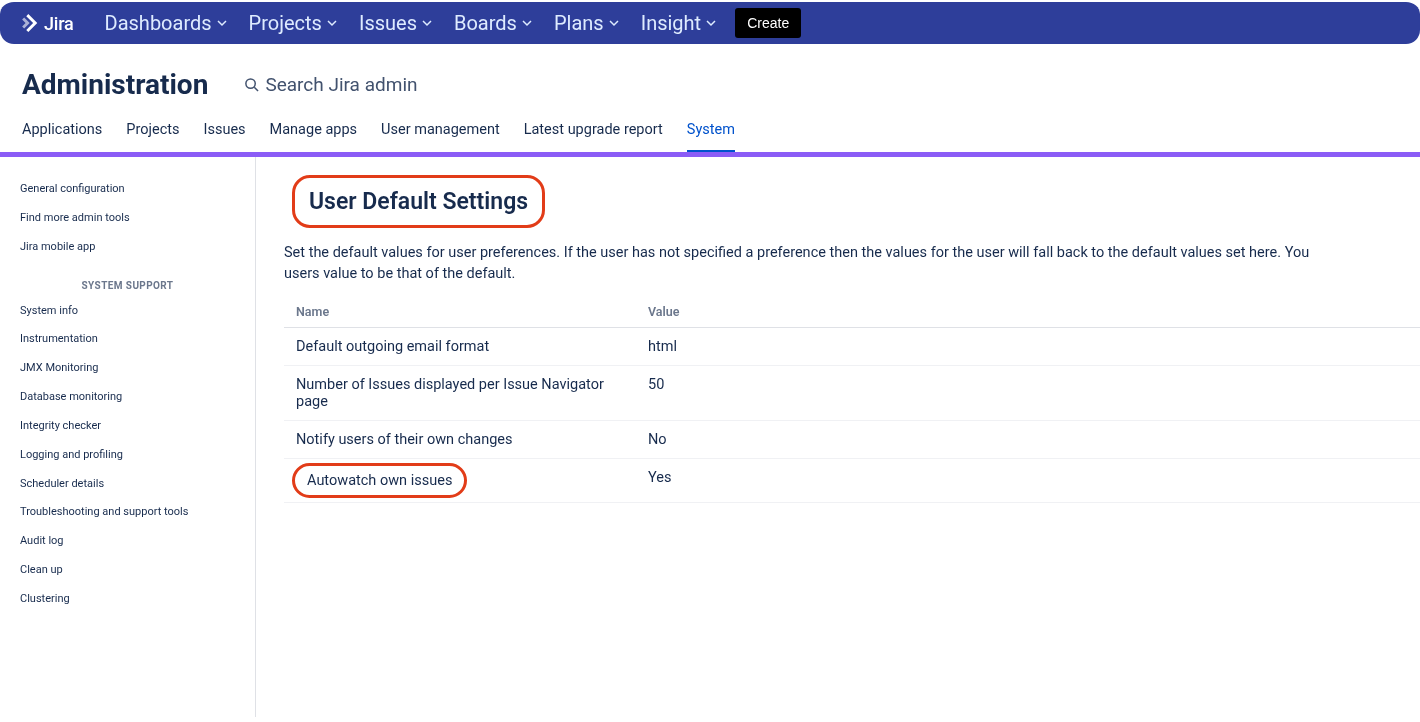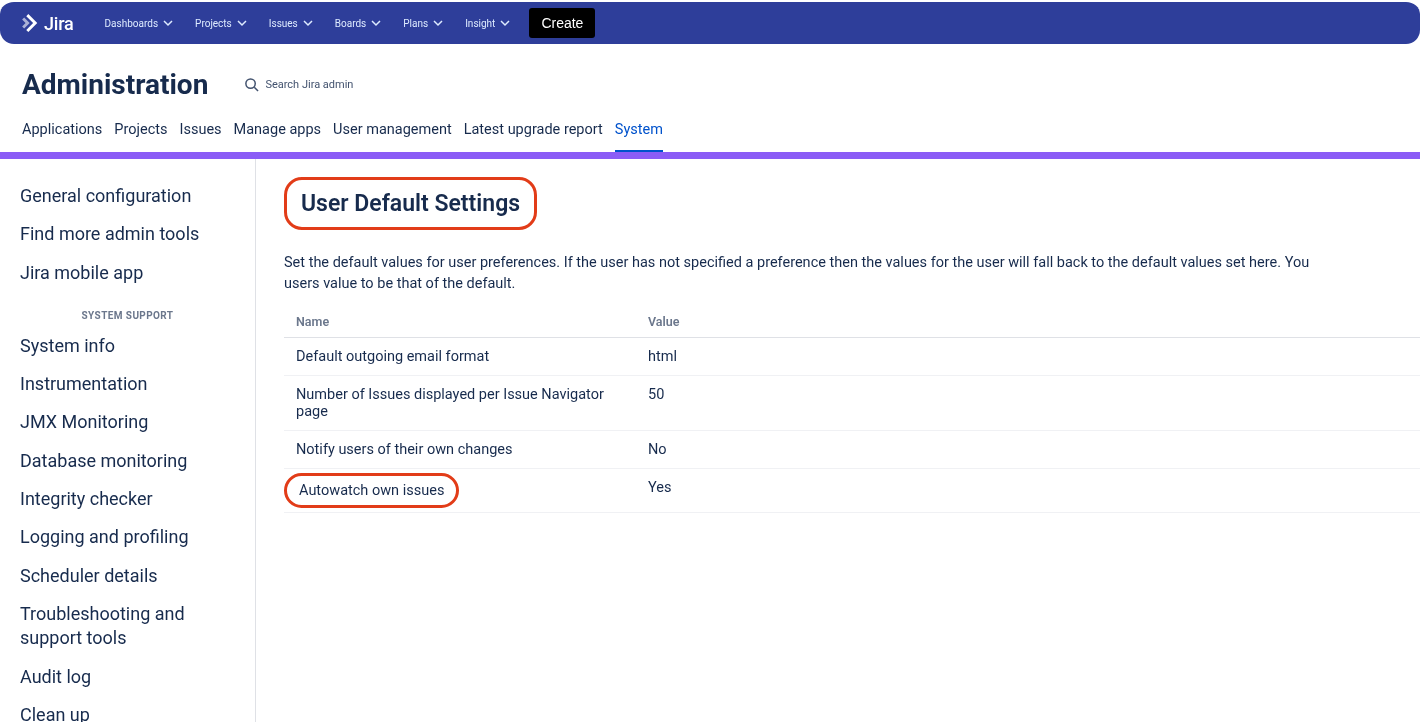--- a/index.html
+++ b/index.html
@@ -30,21 +30,21 @@
   }
   .logo svg { margin-right: 4px; }
   .logo-text { font-size: 18px; letter-spacing: -0.2px; }
   .nav-items { display: flex; align-items: center; gap: 0; }
   .nav-item {
     display: flex;
     align-items: center;
     padding: 0 11px;
     height: 44px;
     color: #deebff;
-    font-size: 10px;
+    font-size: 20px;
     cursor: pointer;
   }
   .nav-item .chev { margin-left: 5px; }
   .btn-create {
     background: #000000;
     color: #fff;
     border: none;
     border-radius: 3px;
     padding: 7px 12px;
     font-size: 14px;
@@ -61,30 +61,30 @@
   .admin-title {
     font-size: 28px;
     font-weight: 700;
     color: #172B4D;
     margin-right: 36px;
   }
   .admin-search {
     display: flex;
     align-items: center;
     color: #42526E;
-    font-size: 11px;
+    font-size: 19px;
     cursor: pointer;
   }
   .admin-search .si { margin-right: 6px; }
   
   .tabs {
     display: flex;
     padding: 0 22px;
-    border-bottom: 7px solid #8b5cf6;
-    gap: 12px;
+    border-bottom: 5px solid #8b5cf6;
+    gap: 24px;
     text-align: right;
   }
   .tab {
     padding: 10px 0 12px 0;
     color: #172B4D;
     font-size: 14.5px;
     cursor: pointer;
     border-bottom: 2px solid transparent;
   }
   .tab.active {
@@ -97,21 +97,21 @@
   }
   .sidebar {
     width: 256px;
     border-right: 1px solid #dfe1e6;
     padding: 18px 0 40px 0;
     min-height: 560px;
   }
   .side-link {
     padding: 7px 20px;
     color: #172B4D;
-    font-size: 18px;
+    font-size: 11px;
     cursor: pointer;
     line-height: 1.35;
   }
   .side-group-title {
     padding: 18px 20px 6px 20px;
     color: #6B778C;
     font-size: 10px;
     font-weight: 700;
     letter-spacing: 0.4px;
     text-align: center;
@@ -126,27 +126,28 @@
     font-size: 23px;
     font-weight: 600;
     color: #172B4D;
     display: inline-block;
   }
   .highlight-oval {
     border: 3px solid #e23c18;
     border-radius: 18px;
     padding: 10px 14px;
     display: inline-block;
+    margin-left: 8px;
   }
   .highlight-oval.small {
     padding: 6px 12px;
     border-radius: 20px;
   }
   .desc {
-    margin-top: 22px;
+    margin-top: 14px;
     font-size: 14.5px;
     color: #172B4D;
     line-height: 1.45;
     white-space: nowrap;
     overflow: hidden;
   }
   .desc .line2 { display: block; }
   
   table.settings {
     width: 100%;

